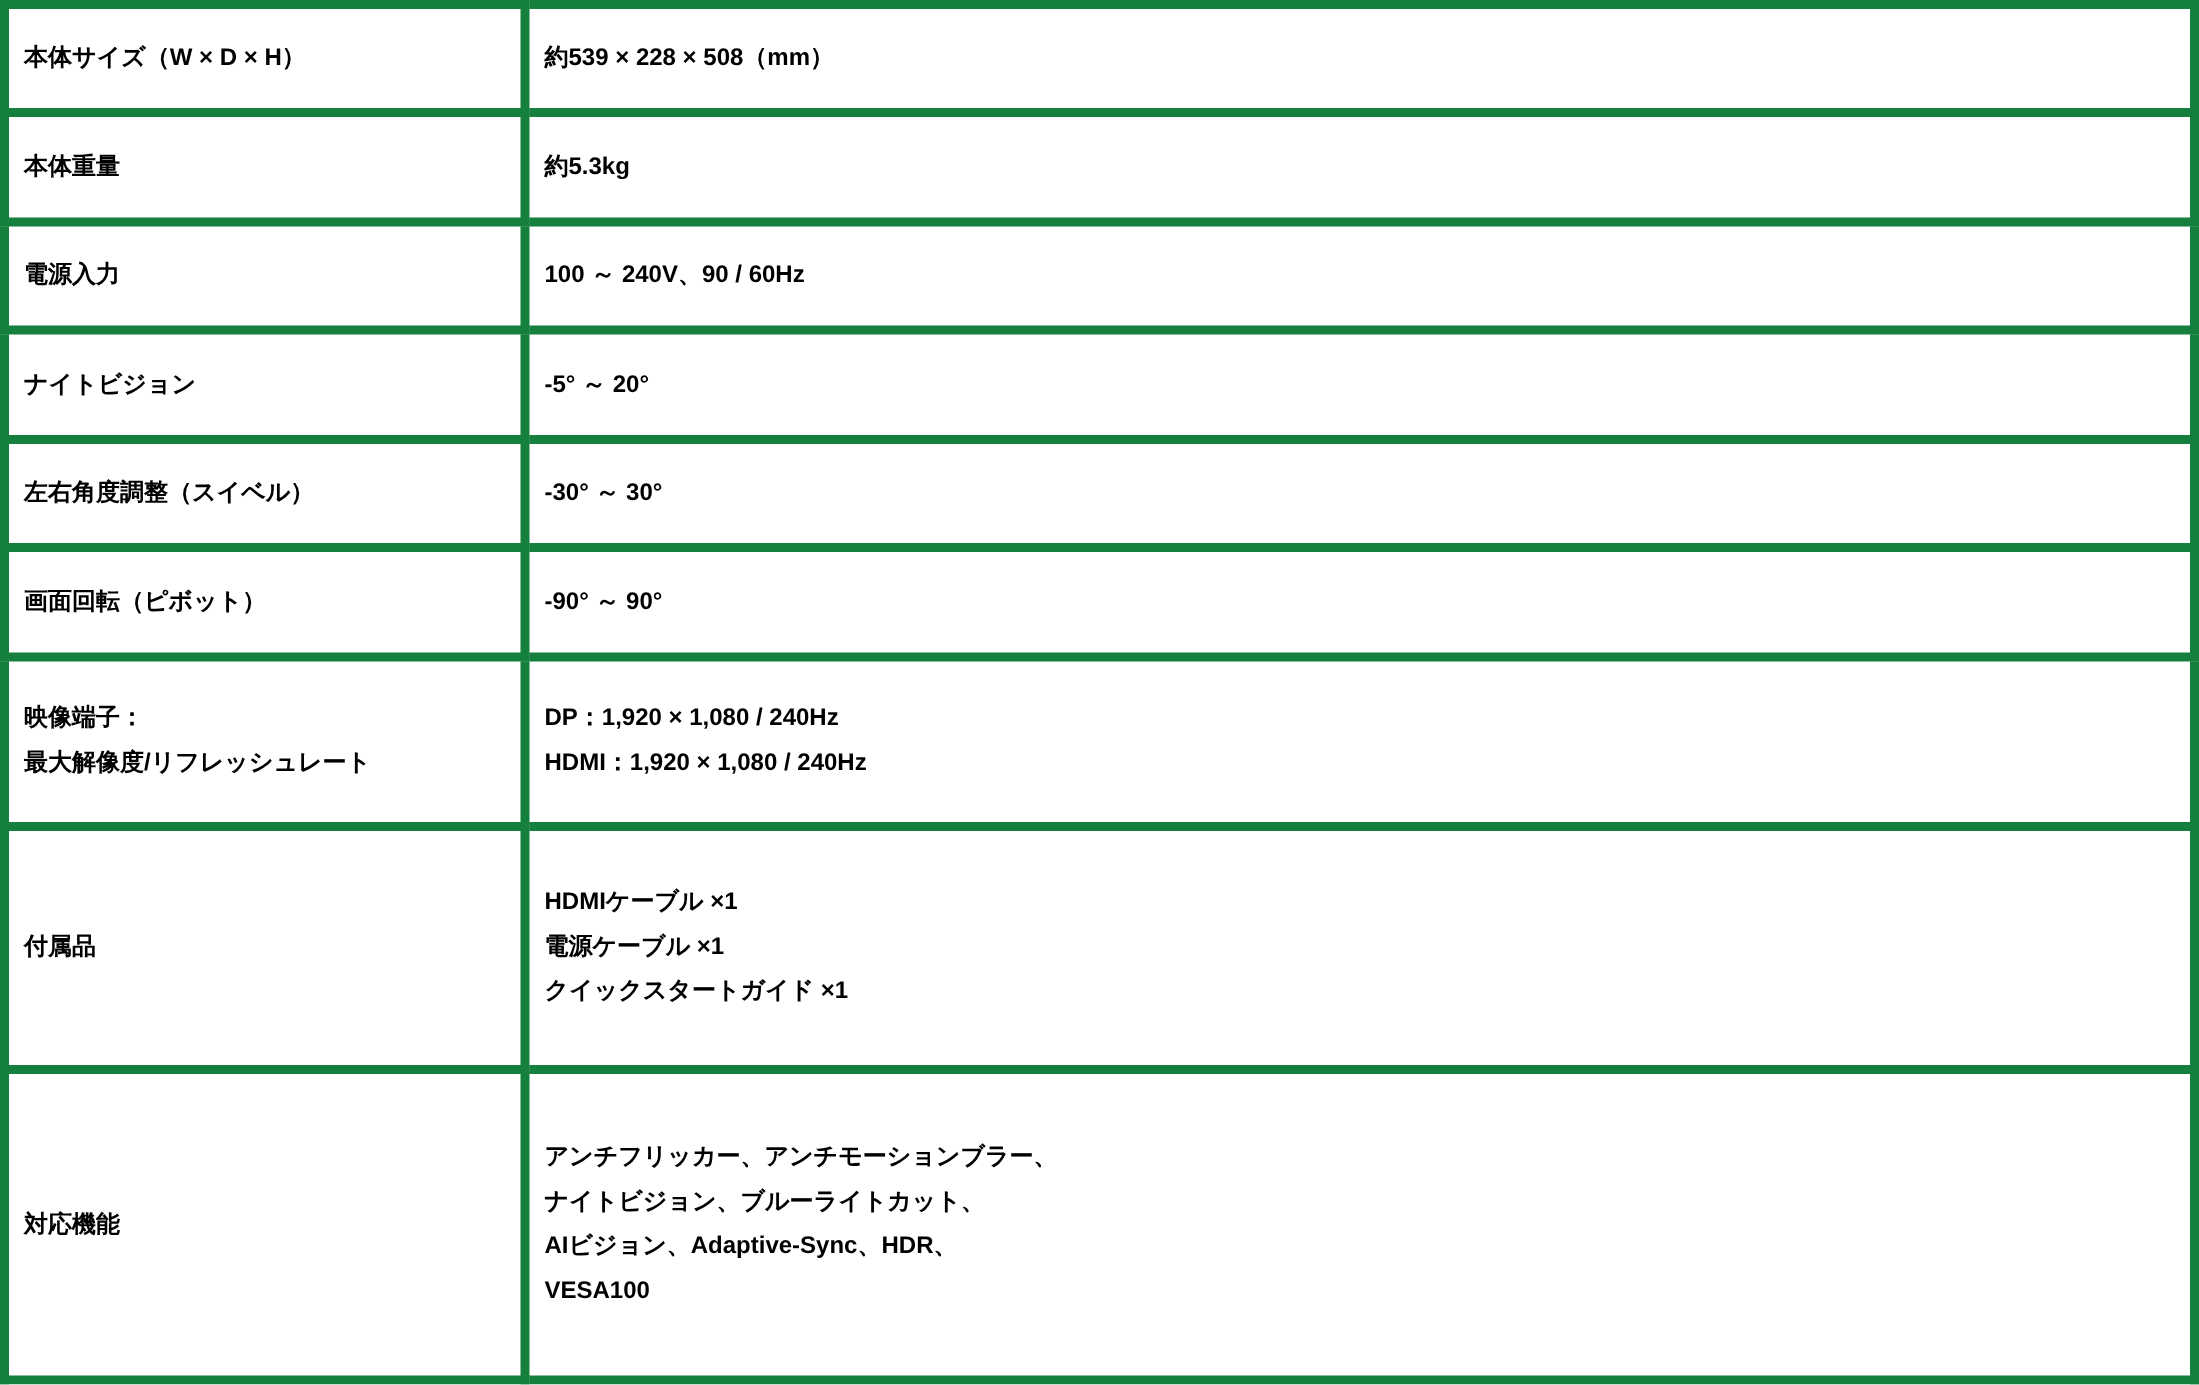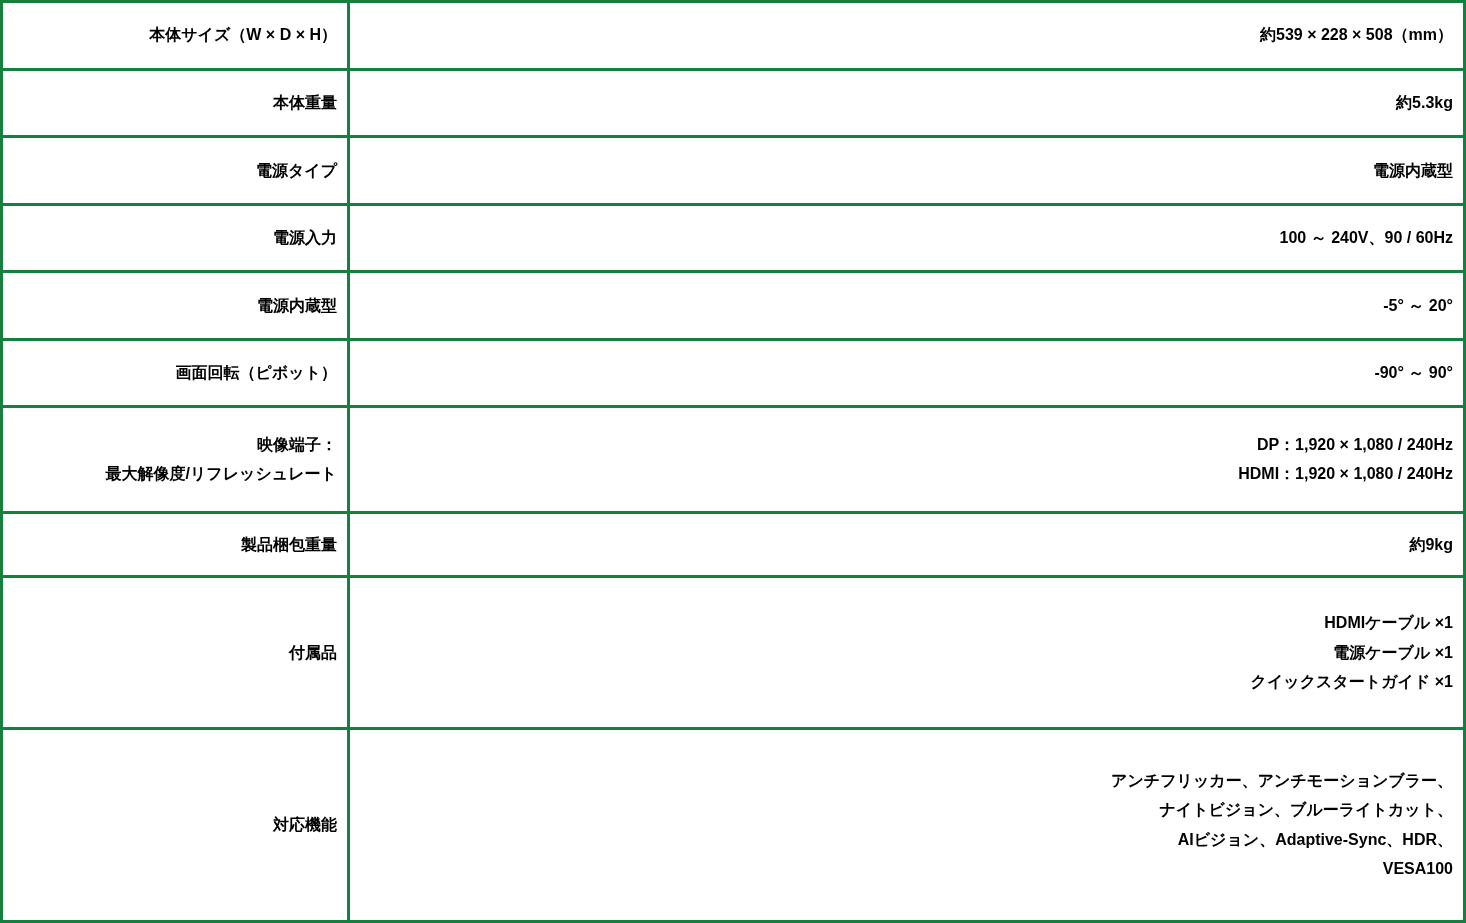--- a/index.html
+++ b/index.html
@@ -16,22 +16,22 @@
   table.spec-table {
     width: 1466px;
     height: 923px;
     border-collapse: collapse;
     table-layout: fixed;
     font-family: "Liberation Sans", "DejaVu Sans", sans-serif;
     color: #000000;
     background: #ffffff;
   }
   table.spec-table td {
-    border: 3px solid #15803d;
-    text-align: right;
+    border: 6px solid #15803d;
+    text-align: left;
     vertical-align: middle;
     white-space: pre-line;
     font-size: 16px;
     line-height: 1.85;
     padding: 2px 10px;
     box-sizing: border-box;
     overflow: hidden;
   }
   td.label-cell {
     font-weight: bold;
@@ -55,44 +55,40 @@
     <tbody>
       <tr class="rh-s">
         <td class="label-cell">本体サイズ（W × D × H）</td>
         <td class="value-cell">約539 × 228 × 508（mm）</td>
       </tr>
       <tr class="rh-s">
         <td class="label-cell">本体重量</td>
         <td class="value-cell">約5.3kg</td>
       </tr>
       <tr class="rh-s">
-        <td class="label-cell">電源タイプ</td>
-        <td class="value-cell">電源内蔵型</td>
-      </tr>
-      <tr class="rh-s">
         <td class="label-cell">電源入力</td>
         <td class="value-cell">100 ～ 240V、90 / 60Hz</td>
       </tr>
       <tr class="rh-s">
-        <td class="label-cell">電源内蔵型</td>
+        <td class="label-cell">ナイトビジョン</td>
         <td class="value-cell">-5° ～ 20°</td>
+      </tr>
+      <tr class="rh-s">
+        <td class="label-cell">左右角度調整（スイベル）</td>
+        <td class="value-cell">-30° ～ 30°</td>
       </tr>
       <tr class="rh-s">
         <td class="label-cell">画面回転（ピボット）</td>
         <td class="value-cell">-90° ～ 90°</td>
       </tr>
       <tr class="rh-m">
         <td class="label-cell">映像端子：
 最大解像度/リフレッシュレート</td>
         <td class="value-cell">DP：1,920 × 1,080 / 240Hz
 HDMI：1,920 × 1,080 / 240Hz</td>
-      </tr>
-      <tr class="rh-s2">
-        <td class="label-cell">製品梱包重量</td>
-        <td class="value-cell">約9kg</td>
       </tr>
       <tr class="rh-l">
         <td class="label-cell">付属品</td>
         <td class="value-cell">HDMIケーブル ×1
 電源ケーブル ×1
 クイックスタートガイド ×1</td>
       </tr>
       <tr class="rh-xl">
         <td class="label-cell">対応機能</td>
         <td class="value-cell">アンチフリッカー、アンチモーションブラー、

